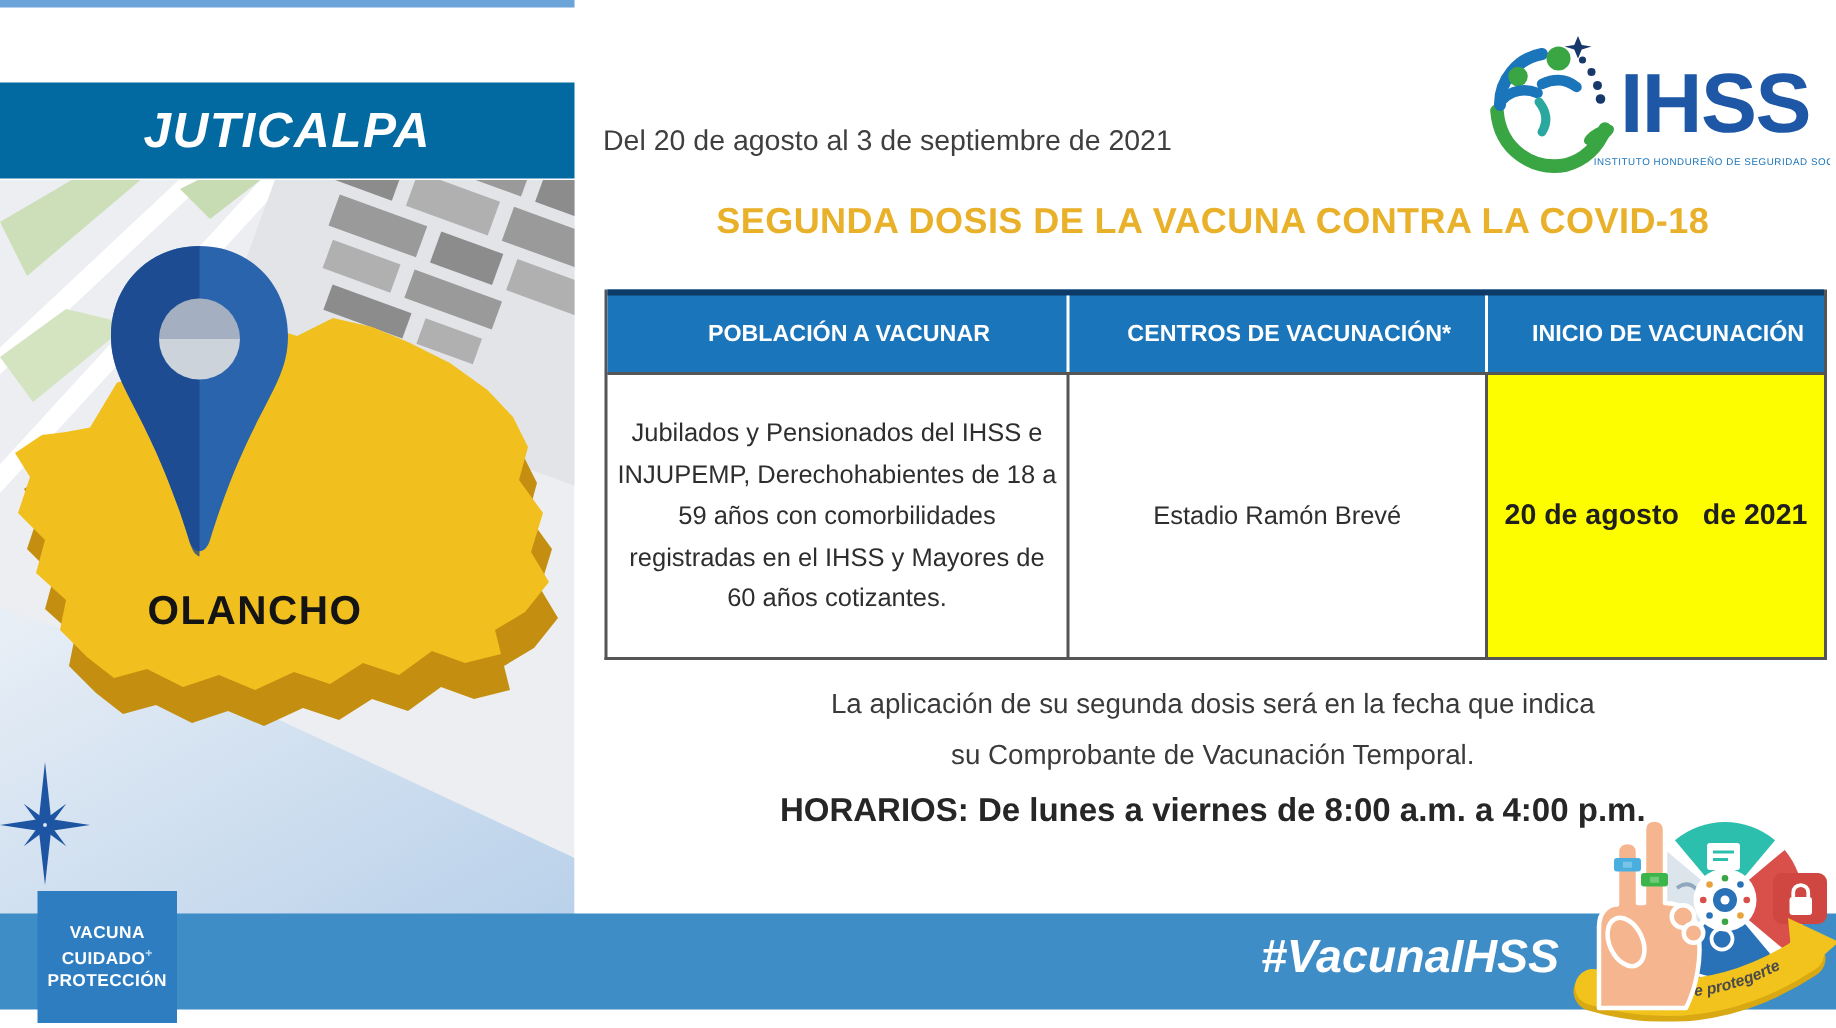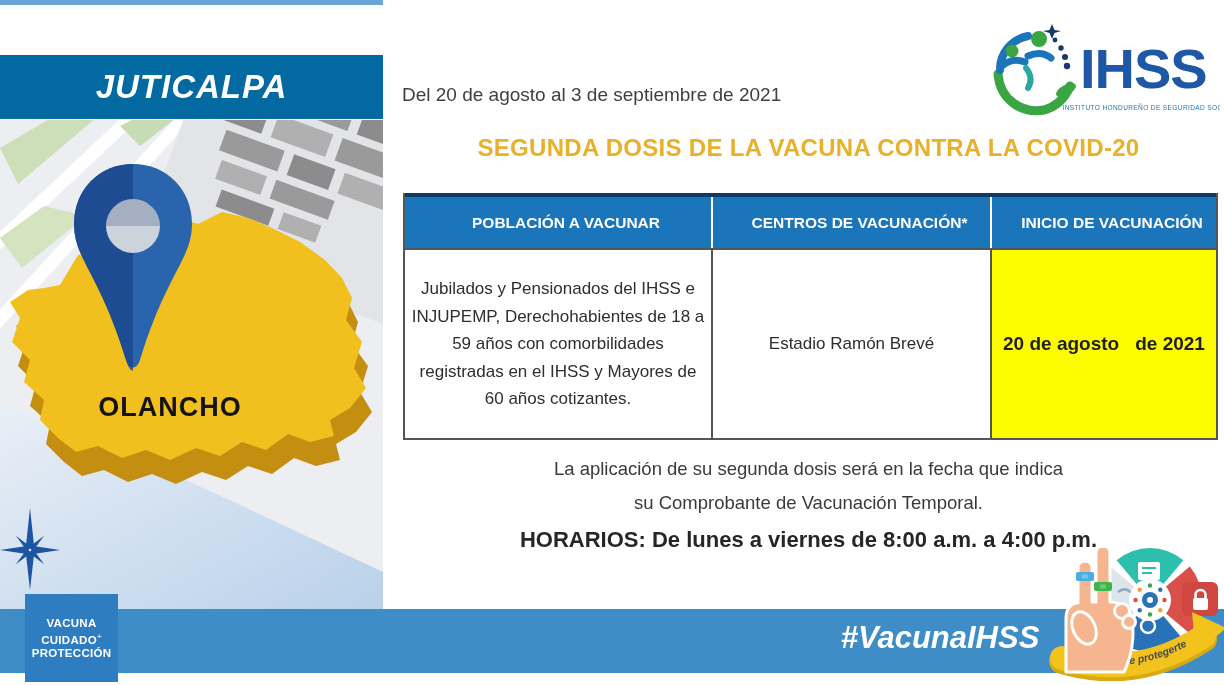--- a/index.html
+++ b/index.html
@@ -166,21 +166,21 @@
         <circle cx="85" cy="42" r="3.2" fill="#16386b"></circle>
         <polygon points="70,0 72.5,6 79,7 72.5,9 70,15 67.5,9 61,7 67.5,6" fill="#16386b"></polygon>
       </g>
       <text x="98" y="64" font-size="56" font-weight="bold" fill="#1d57a5" letter-spacing="-1">IHSS</text>
       <text x="166" y="86" text-anchor="middle" font-size="6.5" letter-spacing="0.4" fill="#1b75bb">INSTITUTO HONDUREÑO DE SEGURIDAD SOCIAL</text>
     </svg>
   </div>
 
   <div class="date-line">Del 20 de agosto al 3 de septiembre de 2021</div>
 
-  <div class="main-heading">SEGUNDA DOSIS DE LA VACUNA CONTRA LA COVID-20</div>
+  <div class="main-heading">SEGUNDA DOSIS DE LA VACUNA CONTRA LA COVID-18</div>
 
   <div class="vac-table">
     <div class="thead">
       <div class="th">POBLACIÓN A VACUNAR</div>
       <div class="th">CENTROS DE VACUNACIÓN*</div>
       <div class="th">INICIO DE VACUNACIÓN</div>
     </div>
     <div class="tbody">
       <div class="td">Jubilados y Pensionados del IHSS e INJUPEMP, Derechohabientes de 18 a 59 años con comorbilidades registradas en el IHSS y Mayores de 60 años cotizantes.</div>
       <div class="td">Estadio Ramón Brevé</div>

